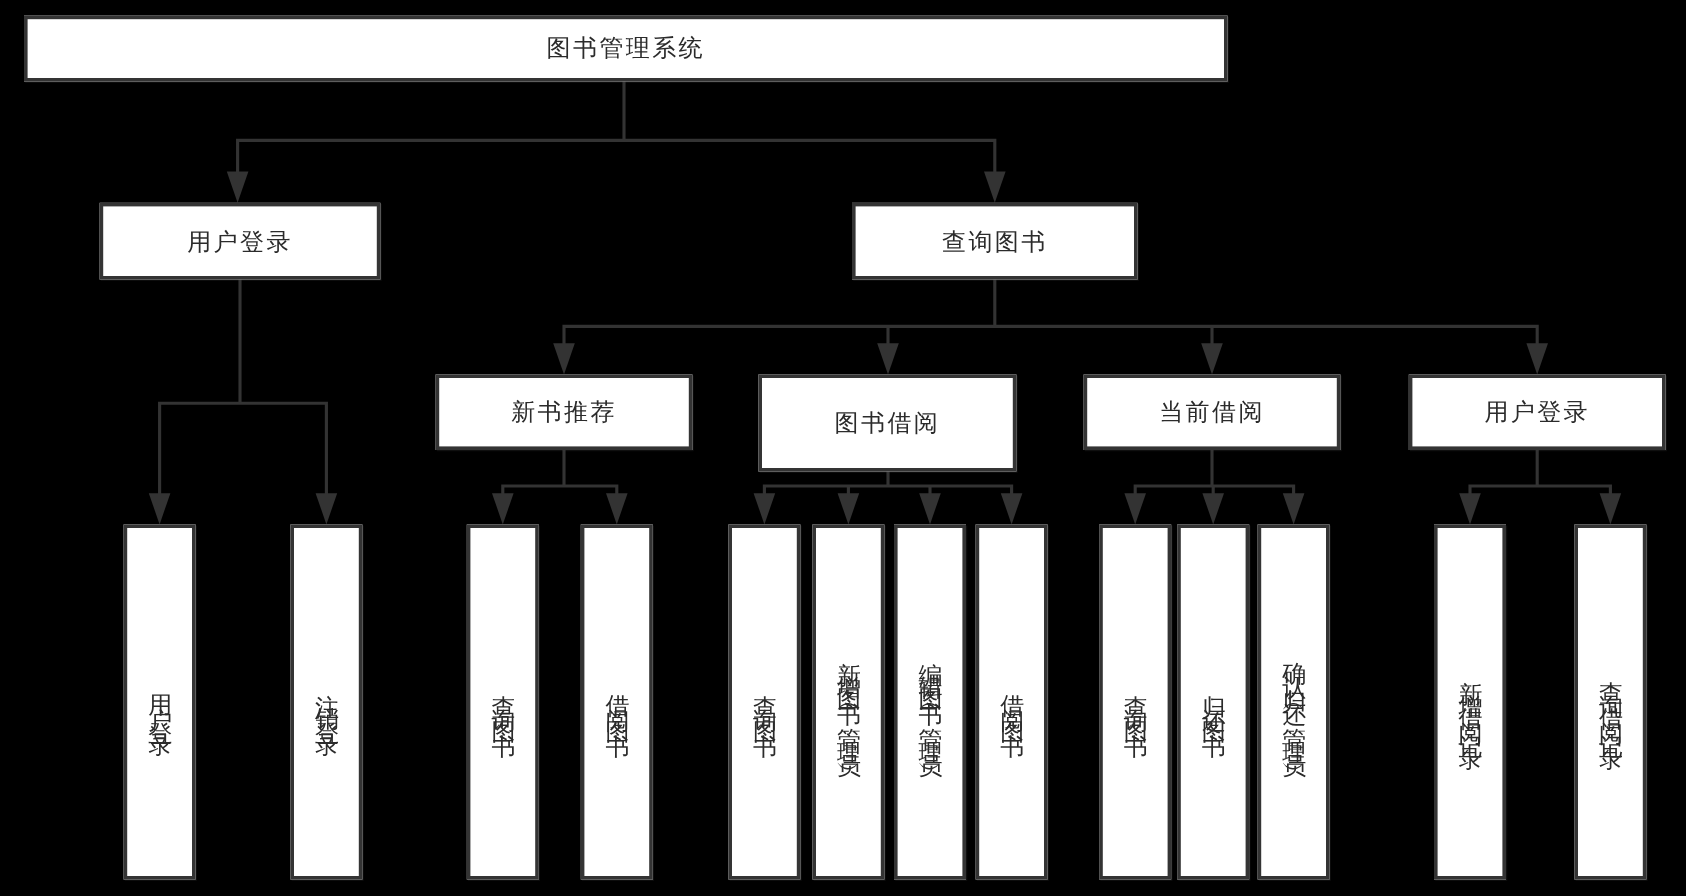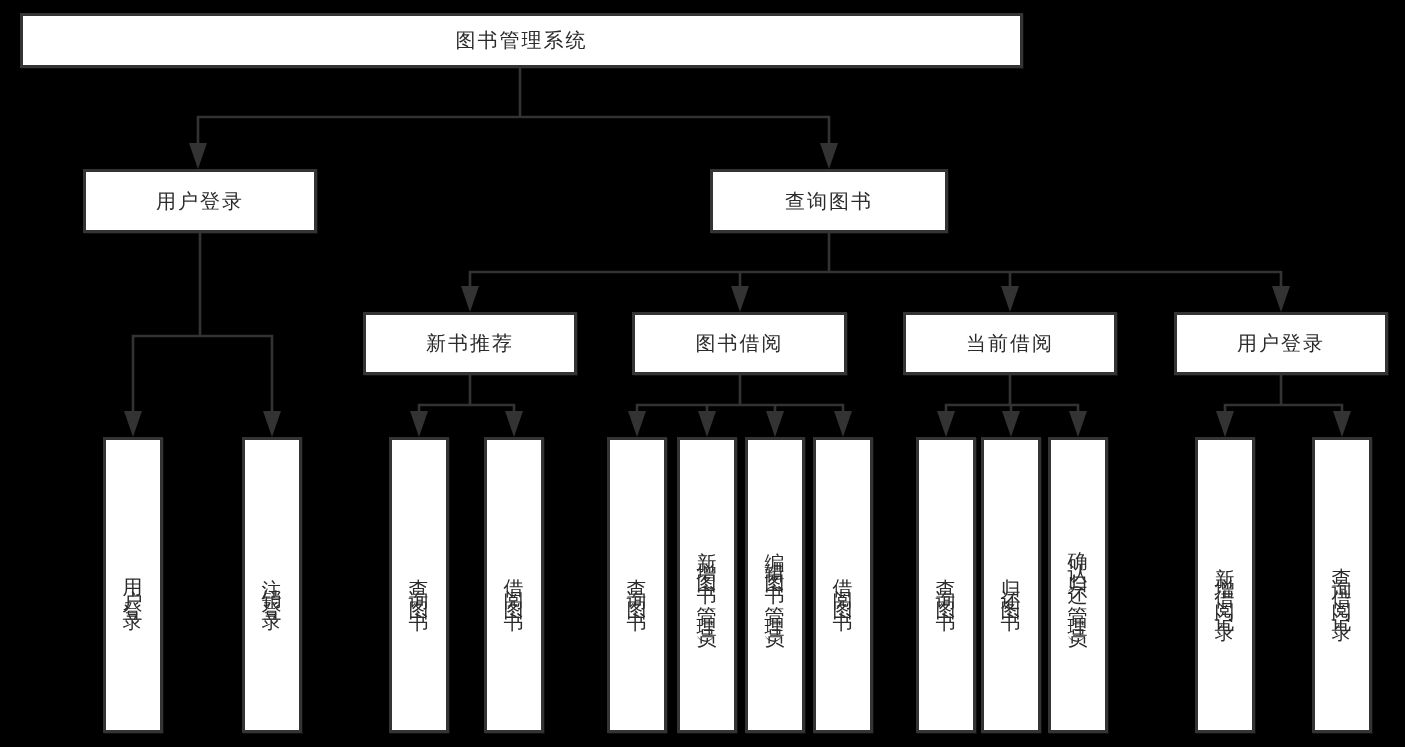--- a/index.html
+++ b/index.html
@@ -119,21 +119,21 @@
   <div class="box hbox" style="left:83px; top:169px; width:234px; height:64px;">
     <span>用户登录</span>
   </div>
   <div class="box hbox" style="left:710px; top:169px; width:238px; height:64px;">
     <span>查询图书</span>
   </div>
 
   <div class="box hbox" style="left:363px; top:312px; width:214px; height:63px;">
     <span>新书推荐</span>
   </div>
-  <div class="box hbox" style="left:632px; top:312px; width:215px; height:63px;">
+  <div class="box hbox" style="left:632px; top:312px; width:215px; height:81px;">
     <span>图书借阅</span>
   </div>
   <div class="box hbox" style="left:903px; top:312px; width:214px; height:63px;text-align:center;">
     <span>当前借阅</span>
   </div>
   <div class="box hbox" style="left:1174px; top:312px; width:214px; height:63px;">
     <span>用户登录</span>
   </div>
 
   <div class="box vbox" style="left:103px; top:437px; width:60px; height:296px;">

